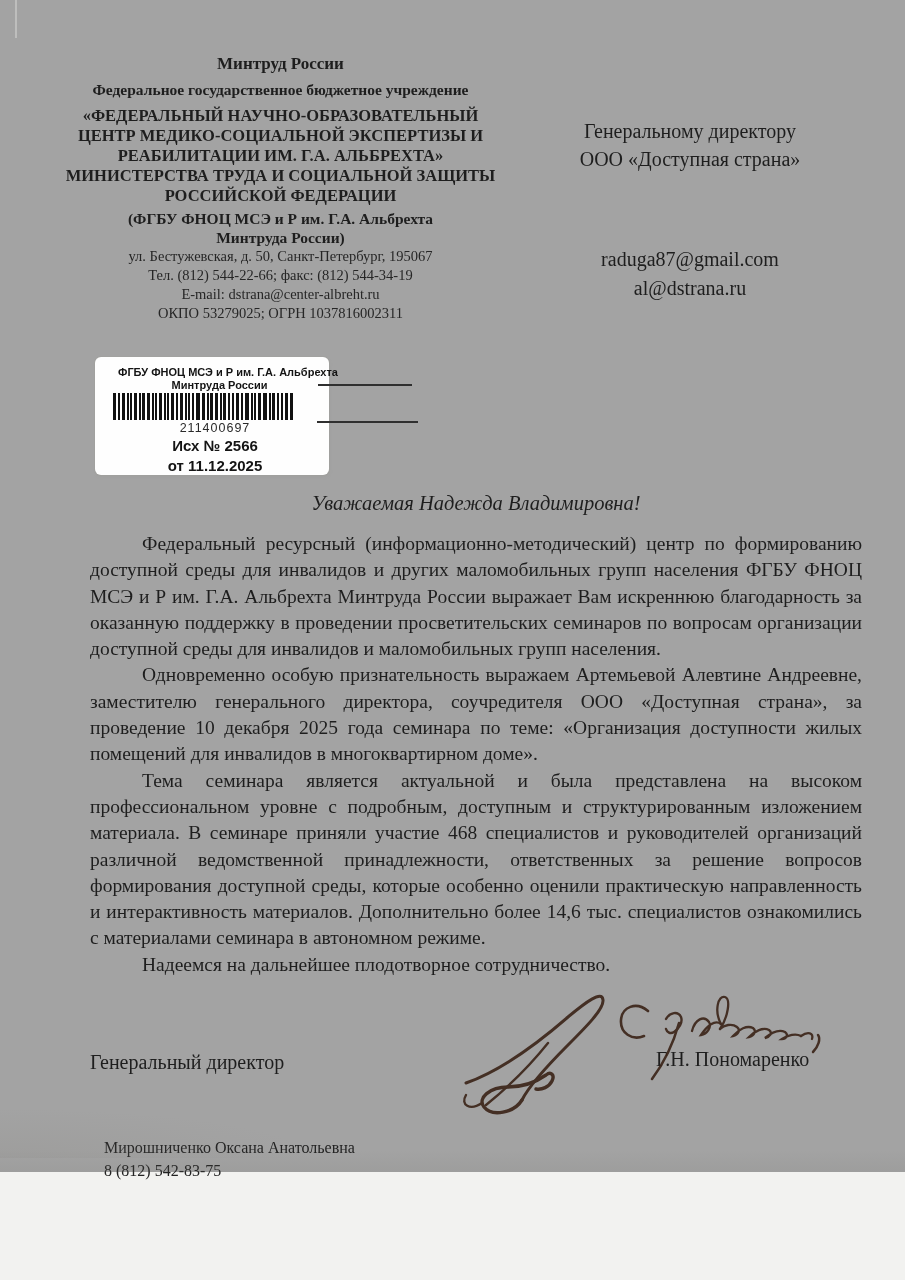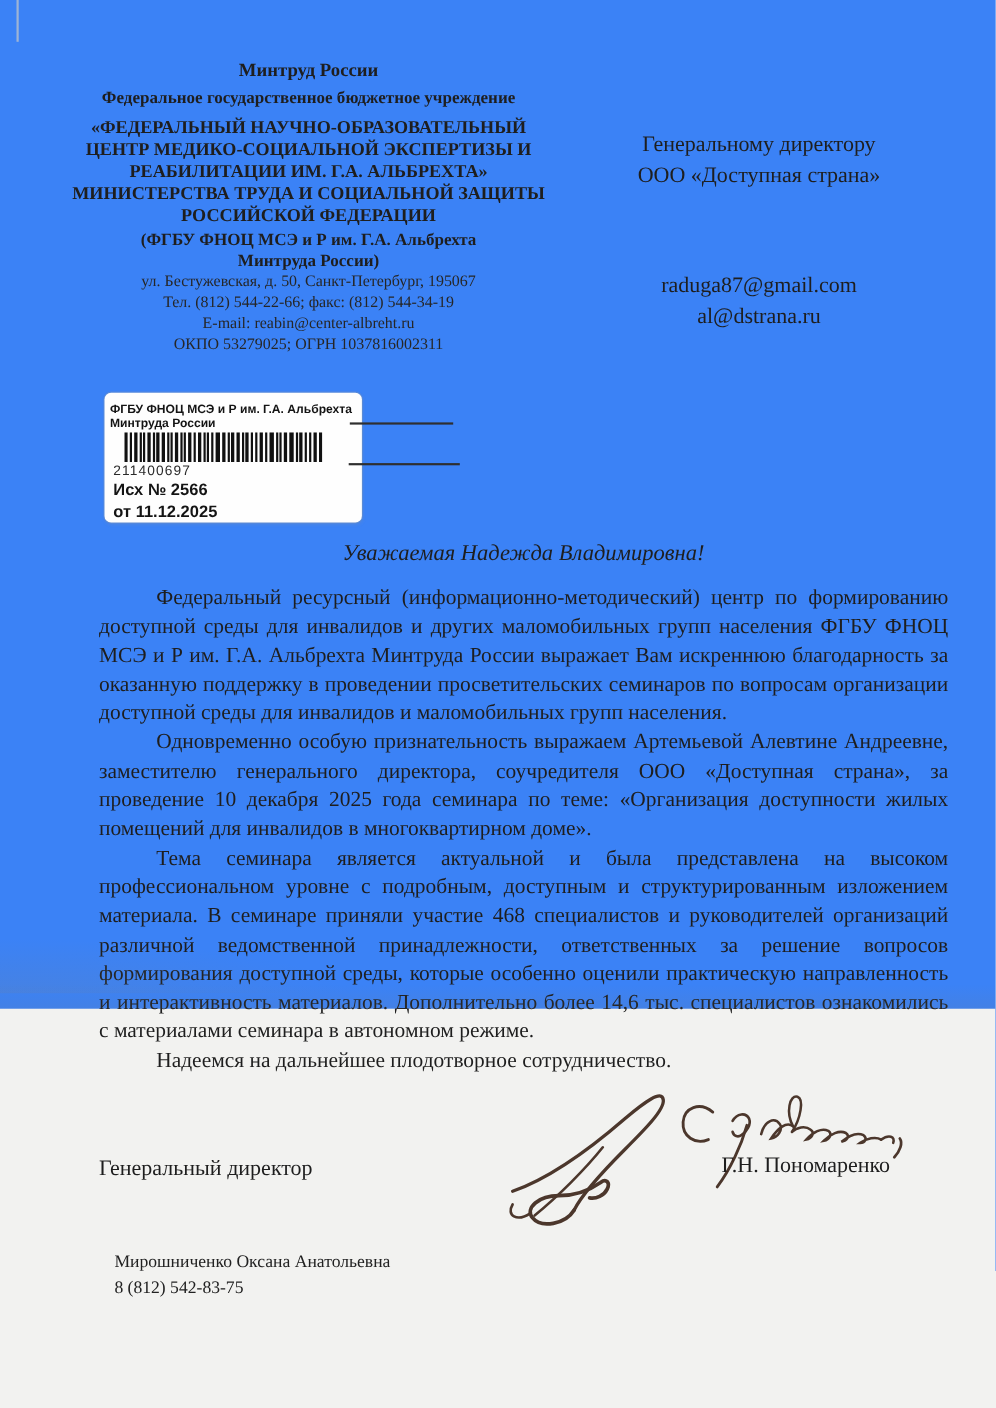--- a/index.html
+++ b/index.html
@@ -5,22 +5,22 @@
   html,body{margin:0;padding:0;}
   body{
     width:905px;height:1280px;
     background:#f2f2f0;
     font-family:"Liberation Serif", serif;
     color:#1e1e1e;
     position:relative;
     overflow:hidden;
   }
   .page{
-    position:absolute;left:0;top:0;width:905px;height:917px;
-    background:#3b82f6;
+    position:absolute;left:0;top:0;width:905px;height:1172px;
+    background:#a3a3a3;
   }
   
   .scan-line-topleft{
     position:absolute;left:15px;top:0;width:2px;height:38px;
     background:#c9c9c7;opacity:.7;
   }
   .scan-shadow-bottom{
     position:absolute;left:0;bottom:0;width:905px;height:22px;
     background:linear-gradient(to bottom, rgba(0,0,0,0) 0%, rgba(120,120,115,0.13) 100%);
   }
@@ -46,21 +46,21 @@
     position:absolute;left:540px;top:245px;width:300px;
     text-align:center;font-size:20px;line-height:29px;
   }
 
   
   .sticker{
     position:absolute;left:95px;top:357px;width:234px;height:118px;
     background:#fefefe;border-radius:6px;
     box-shadow:0 0 0 1px rgba(160,158,152,0.25), 1px 2px 3px rgba(150,148,142,0.18);
   }
-  .stamp{font-family:"Liberation Sans", sans-serif;position:absolute;color:#141414;}
+  .stamp{font-family:"Liberation Sans", sans-serif;position:absolute;text-align:center;color:#141414;margin-left:12px;}
   .stamp-org1{left:100px;top:366px;width:232px;font-size:11px;font-weight:bold;line-height:13px;}
   .stamp-org2{left:100px;top:379px;width:215px;font-size:11px;font-weight:bold;line-height:13px;}
   .stamp-barcode{position:absolute;left:113px;top:393px;}
   .stamp-number{left:103px;top:421px;width:200px;font-size:12.5px;letter-spacing:1px;color:#2a2a2a;}
   .stamp-isx{left:103px;top:437px;width:200px;font-size:15px;font-weight:bold;}
   .stamp-date{left:103px;top:457px;width:200px;font-size:15px;font-weight:bold;}
   .blank-line{position:absolute;height:0;border-top:2px solid #2f2f2f;}
   .blank-line-1{left:318px;top:384px;width:94px;}
   .blank-line-2{left:317px;top:421px;width:101px;}
 
@@ -98,21 +98,21 @@
     <div>МИНИСТЕРСТВА ТРУДА И СОЦИАЛЬНОЙ ЗАЩИТЫ</div>
     <div>РОССИЙСКОЙ ФЕДЕРАЦИИ</div>
   </div>
   <div class="lh lh-orgshort">
     <div>(ФГБУ ФНОЦ МСЭ и Р им. Г.А. Альбрехта</div>
     <div>Минтруда России)</div>
   </div>
   <div class="lh lh-address">
     <div>ул. Бестужевская, д. 50, Санкт-Петербург, 195067</div>
     <div>Тел. (812) 544-22-66; факс: (812) 544-34-19</div>
-    <div>E-mail: reabin@center-albreht.ru</div>
+    <div>E-mail: dstrana@center-albreht.ru</div>
     <div>ОКПО 53279025; ОГРН 1037816002311</div>
   </div>
 
   <div class="recipient">
     <div>Генеральному директору</div>
     <div>ООО «Доступная страна»</div>
   </div>
   <div class="recipient-emails">
     <div>raduga87@gmail.com</div>
     <div>al@dstrana.ru</div>

